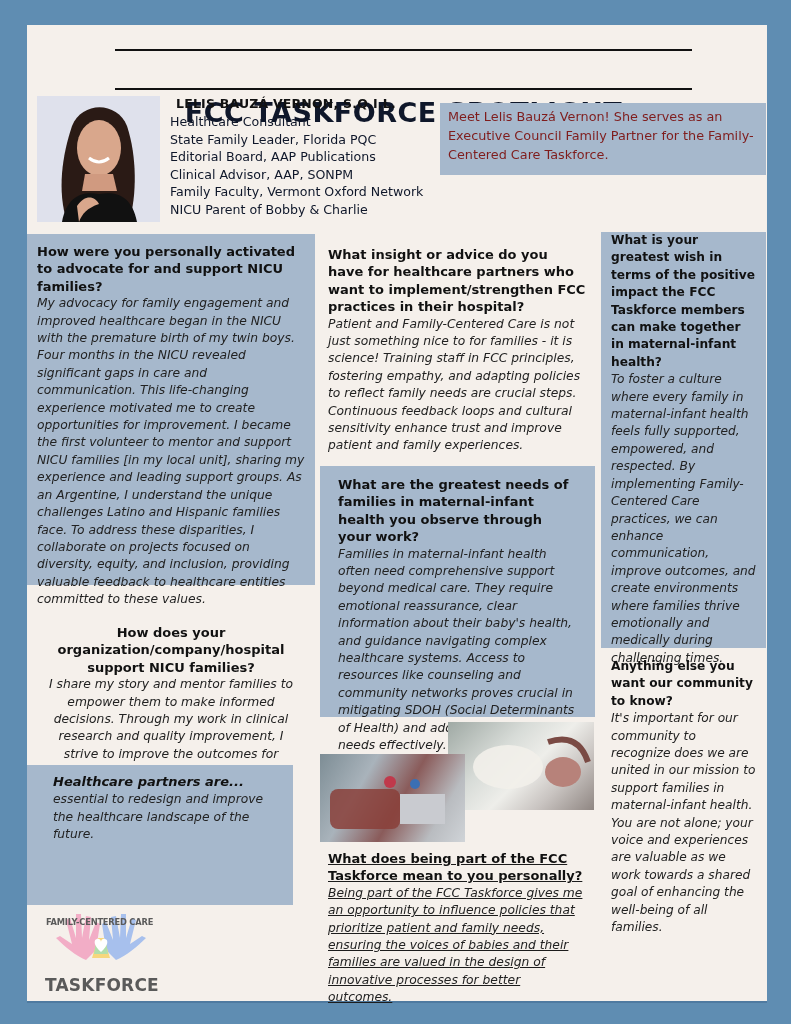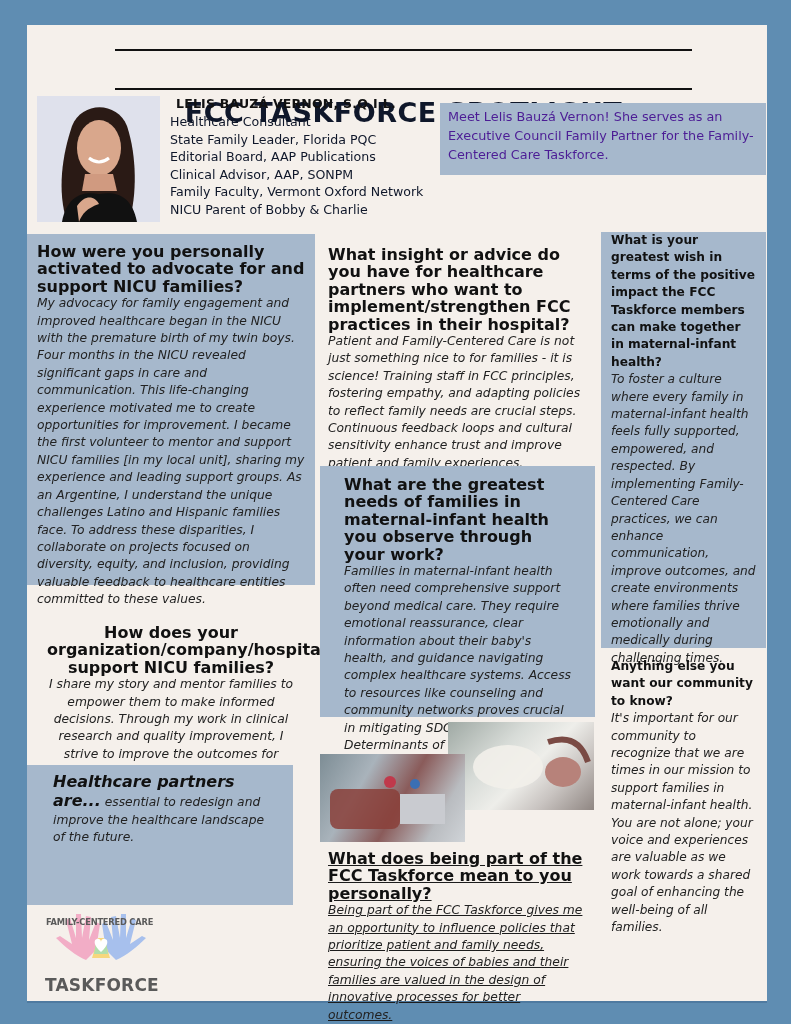--- a/index.html
+++ b/index.html
@@ -9,30 +9,30 @@
   }
   .page { position:absolute; left:27px; top:25px; width:740px; height:976px; background:#f5f0eb; box-shadow:0 2px 0 #4f7aa0; }
   .rule { position:absolute; left:115px; width:577px; height:2px; background:#111; }
   .title { position:absolute; left:115px; top:52px; width:577px; text-align:center; font-family:"DejaVu Sans", sans-serif; font-weight:bold; font-size:27px; letter-spacing:0.5px; color:#0f172a;margin-top:45px; }
   .photo { position:absolute; left:37px; top:96px; width:123px; height:126px; background:linear-gradient(#e3e5ef,#d7dae6); overflow:hidden; }
   .name { position:absolute; left:170px; top:96px; font-weight:bold; font-size:12.5px; color:#111; letter-spacing:0.2px;margin-left:6px; }
   .roles { position:absolute; left:170px; top:113px; font-size:12.6px; line-height:17.6px; color:#0f172a; }
   .roles div { white-space:nowrap; }
   .box { position:absolute; box-sizing:border-box; }
   .blue { background:#a6b8cc; }
-  .intro { left:440px; top:103px; width:326px; height:72px; padding:4px 8px; font-size:12.8px; line-height:19px; color:#4c1d95; }
-  .q { font-weight:bold; font-size:16px; line-height:17.4px; color:#111; }
+  .intro { left:440px; top:103px; width:326px; height:72px; padding:4px 8px; font-size:12.8px; line-height:19px; color:#7f1d1d; }
+  .q { font-weight:bold; font-size:13px; line-height:17.4px; color:#111; }
   .a { font-style:italic; font-size:12.3px; line-height:17.4px; color:#222; }
   .b1 { left:27px; top:234px; width:288px; height:351px; padding:9px 10px; }
   .b2 { left:27px; top:615px; width:288px; height:175px; padding:9px 20px;text-align:center; }
   .b3 { left:27px; top:765px; width:266px; height:140px; padding:8px 26px; }
   .b3 .q { display:inline; }
   .b3 p { margin:0; }
   .m1 { left:320px; top:240px; width:275px; height:222px; padding:6px 8px; }
-  .m2 { left:320px; top:466px; width:275px; height:251px; padding:10px 24px; }
+  .m2 { left:320px; top:466px; width:275px; height:251px; padding:10px 18px; }
   .m3 { left:320px; top:845px; width:275px; height:150px; padding:5px 8px;text-decoration:underline; }
   .r1 { left:601px; top:232px; width:165px; height:416px; padding:0 10px; }
   .r2 { left:601px; top:650px; width:165px; height:280px; padding:8px 10px; }
   .r1 .q, .r1 .a, .r2 .q, .r2 .a { font-size:12.2px; }
   .pic1 { position:absolute; left:448px; top:722px; width:146px; height:88px; overflow:hidden;
     background:linear-gradient(135deg,#9fa9a4 0%,#d8dcd8 35%,#eeeeea 55%,#c9c4c1 75%,#8f8682 100%); }
   .pic2 { position:absolute; left:320px; top:754px; width:145px; height:88px; overflow:hidden;
     background:linear-gradient(120deg,#7d8d95 0%,#a9b3bb 30%,#8a5b5a 55%,#b9bcc0 80%,#d0d4d8 100%); }
   .logo { position:absolute; left:46px; top:908px; width:110px; height:86px; }
   .logo-sub { position:absolute; left:46px; top:917px; font-size:8.3px; font-weight:bold; color:#5a5a5a; letter-spacing:-0.2px;text-align:right; }
@@ -130,14 +130,14 @@
   <div class="a">Being part of the FCC Taskforce gives me an opportunity to influence policies that prioritize patient and family needs, ensuring the voices of babies and their families are valued in the design of innovative processes for better outcomes.</div>
 </div>
 
 <div class="box blue r1">
   <div class="q">What is your greatest wish in terms of the positive impact the FCC Taskforce members can make together in maternal-infant health?</div>
   <div class="a">To foster a culture where every family in maternal-infant health feels fully supported, empowered, and respected. By implementing Family-Centered Care practices, we can enhance communication, improve outcomes, and create environments where families thrive emotionally and medically during challenging times.</div>
 </div>
 
 <div class="box r2">
   <div class="q">Anything else you want our community to know?</div>
-  <div class="a">It's important for our community to recognize that we are times in our mission to support families in maternal-infant health. You are not alone; your voice and experiences are valuable as we work towards a shared goal of enhancing the well-being of all families.</div>
+  <div class="a">It's important for our community to recognize does we are united in our mission to support families in maternal-infant health. You are not alone; your voice and experiences are valuable as we work towards a shared goal of enhancing the well-being of all families.</div>
 </div>
 
 </body></html>

